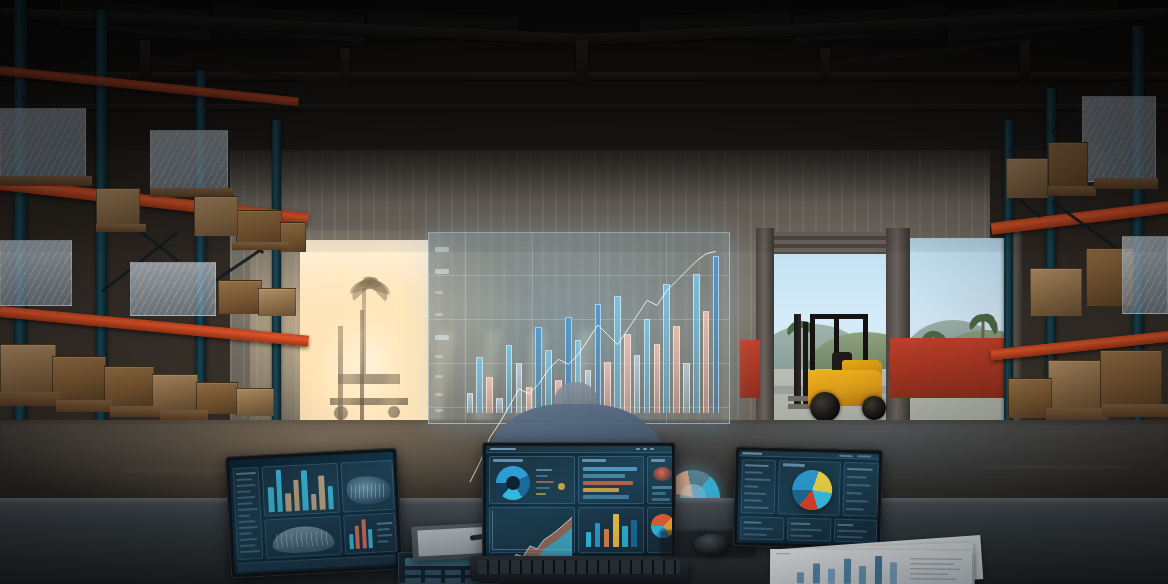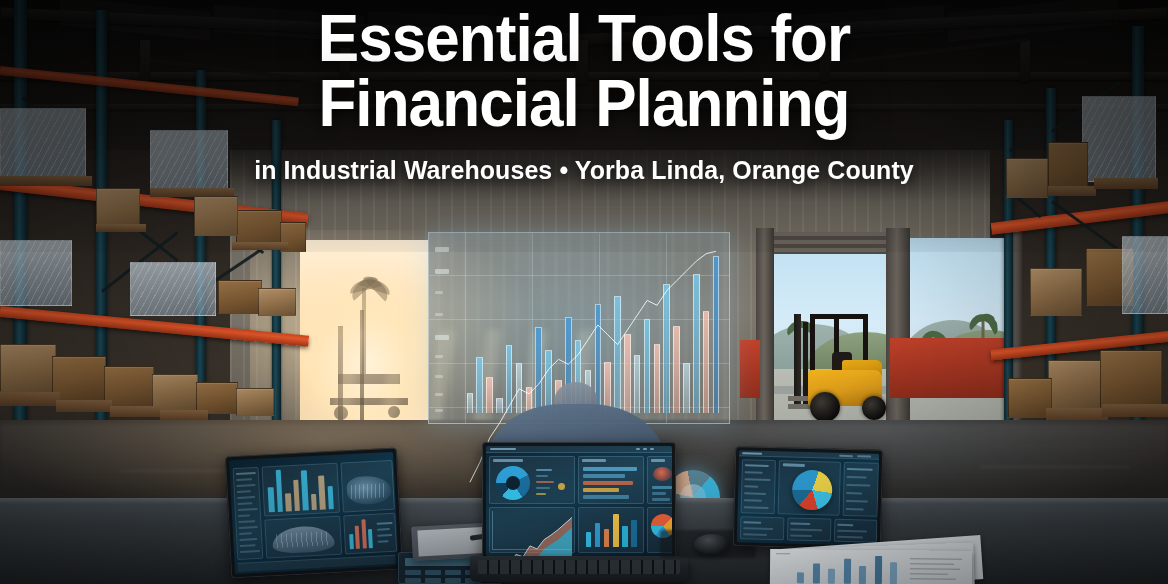--- a/index.html
+++ b/index.html
@@ -731,21 +731,14 @@
       <div class="sheet-line" style="left:140px; top:18px; width:50px;"></div>
       <div class="sheet-line" style="left:140px; top:23px; width:38px;"></div>
       <div class="sheet-line" style="left:140px; top:28px; width:46px;"></div>
       <div class="sheet-line" style="left:6px;   top:4px;  width:14px;"></div>
     </div>
   </div>
 
   <div class="topfade"></div>
   <div class="vignette"></div>
 
-  <div class="title-wrap">
-    <h1 class="title">
-      <span>Essential Tools for</span>
-      <span class="l2">Financial Planning</span>
-    </h1>
-    <div class="subtitle">in Industrial Warehouses • Yorba Linda, Orange County</div>
-  </div>
 
 </div>
 
 </body></html>

